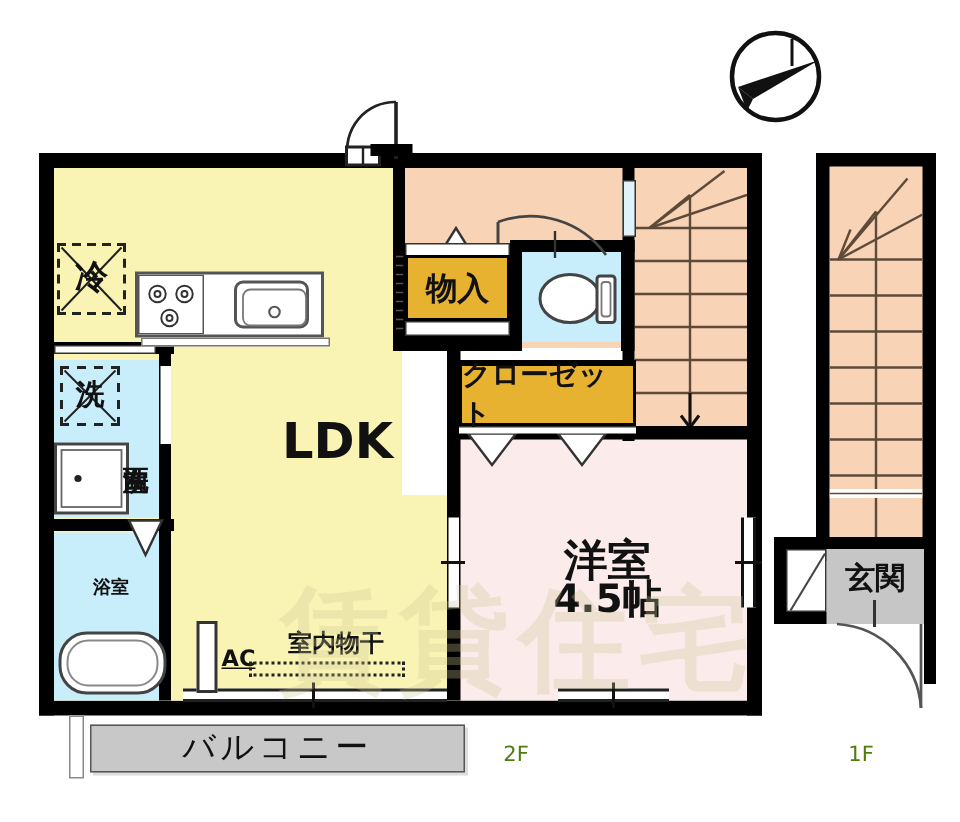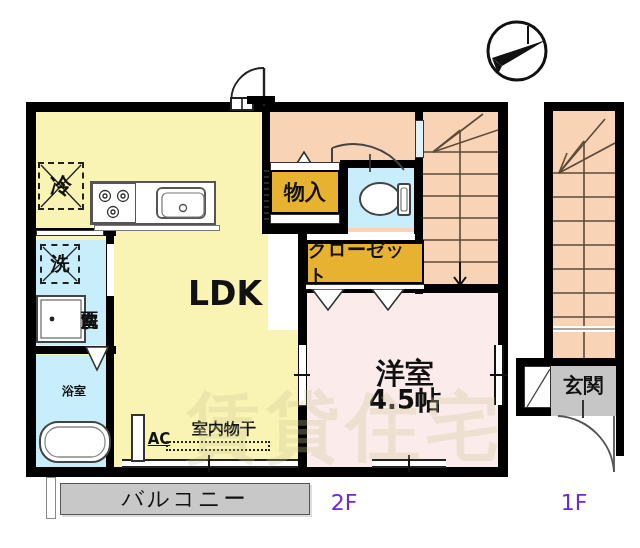--- a/index.html
+++ b/index.html
@@ -22,21 +22,21 @@
   .white{background:#ffffff;}
   
   .tagbox{display:flex;align-items:center;justify-content:center;
           background:#e8b231;border:2px solid #000;color:#111;font-weight:700;}
   
   .dashbox{border:2px dashed #222;background:transparent;}
   
   .sash{background:#ffffff;border-top:2px solid #222;border-bottom:2px solid #222;}
   .watermark{position:absolute;color:rgba(205,200,150,0.30);font-weight:800;
              letter-spacing:6px;pointer-events:none;user-select:none;}
-  .floorlbl{font-size:22px;color:#6d28d9;font-weight:400;}
+  .floorlbl{font-size:14px;color:#4d7c0f;font-weight:400;}
   .compass{position:absolute;}
 </style>
 </head>
 <body>
 
 <div class="abs wall" style="left:26px;top:102px;width:482px;height:10px;"></div>
 <div class="abs wall" style="left:26px;top:102px;width:10px;height:375px;"></div>
 <div class="abs wall" style="left:498px;top:102px;width:10px;height:375px;"></div>
 <div class="abs wall" style="left:26px;top:467px;width:482px;height:10px;"></div>
 

